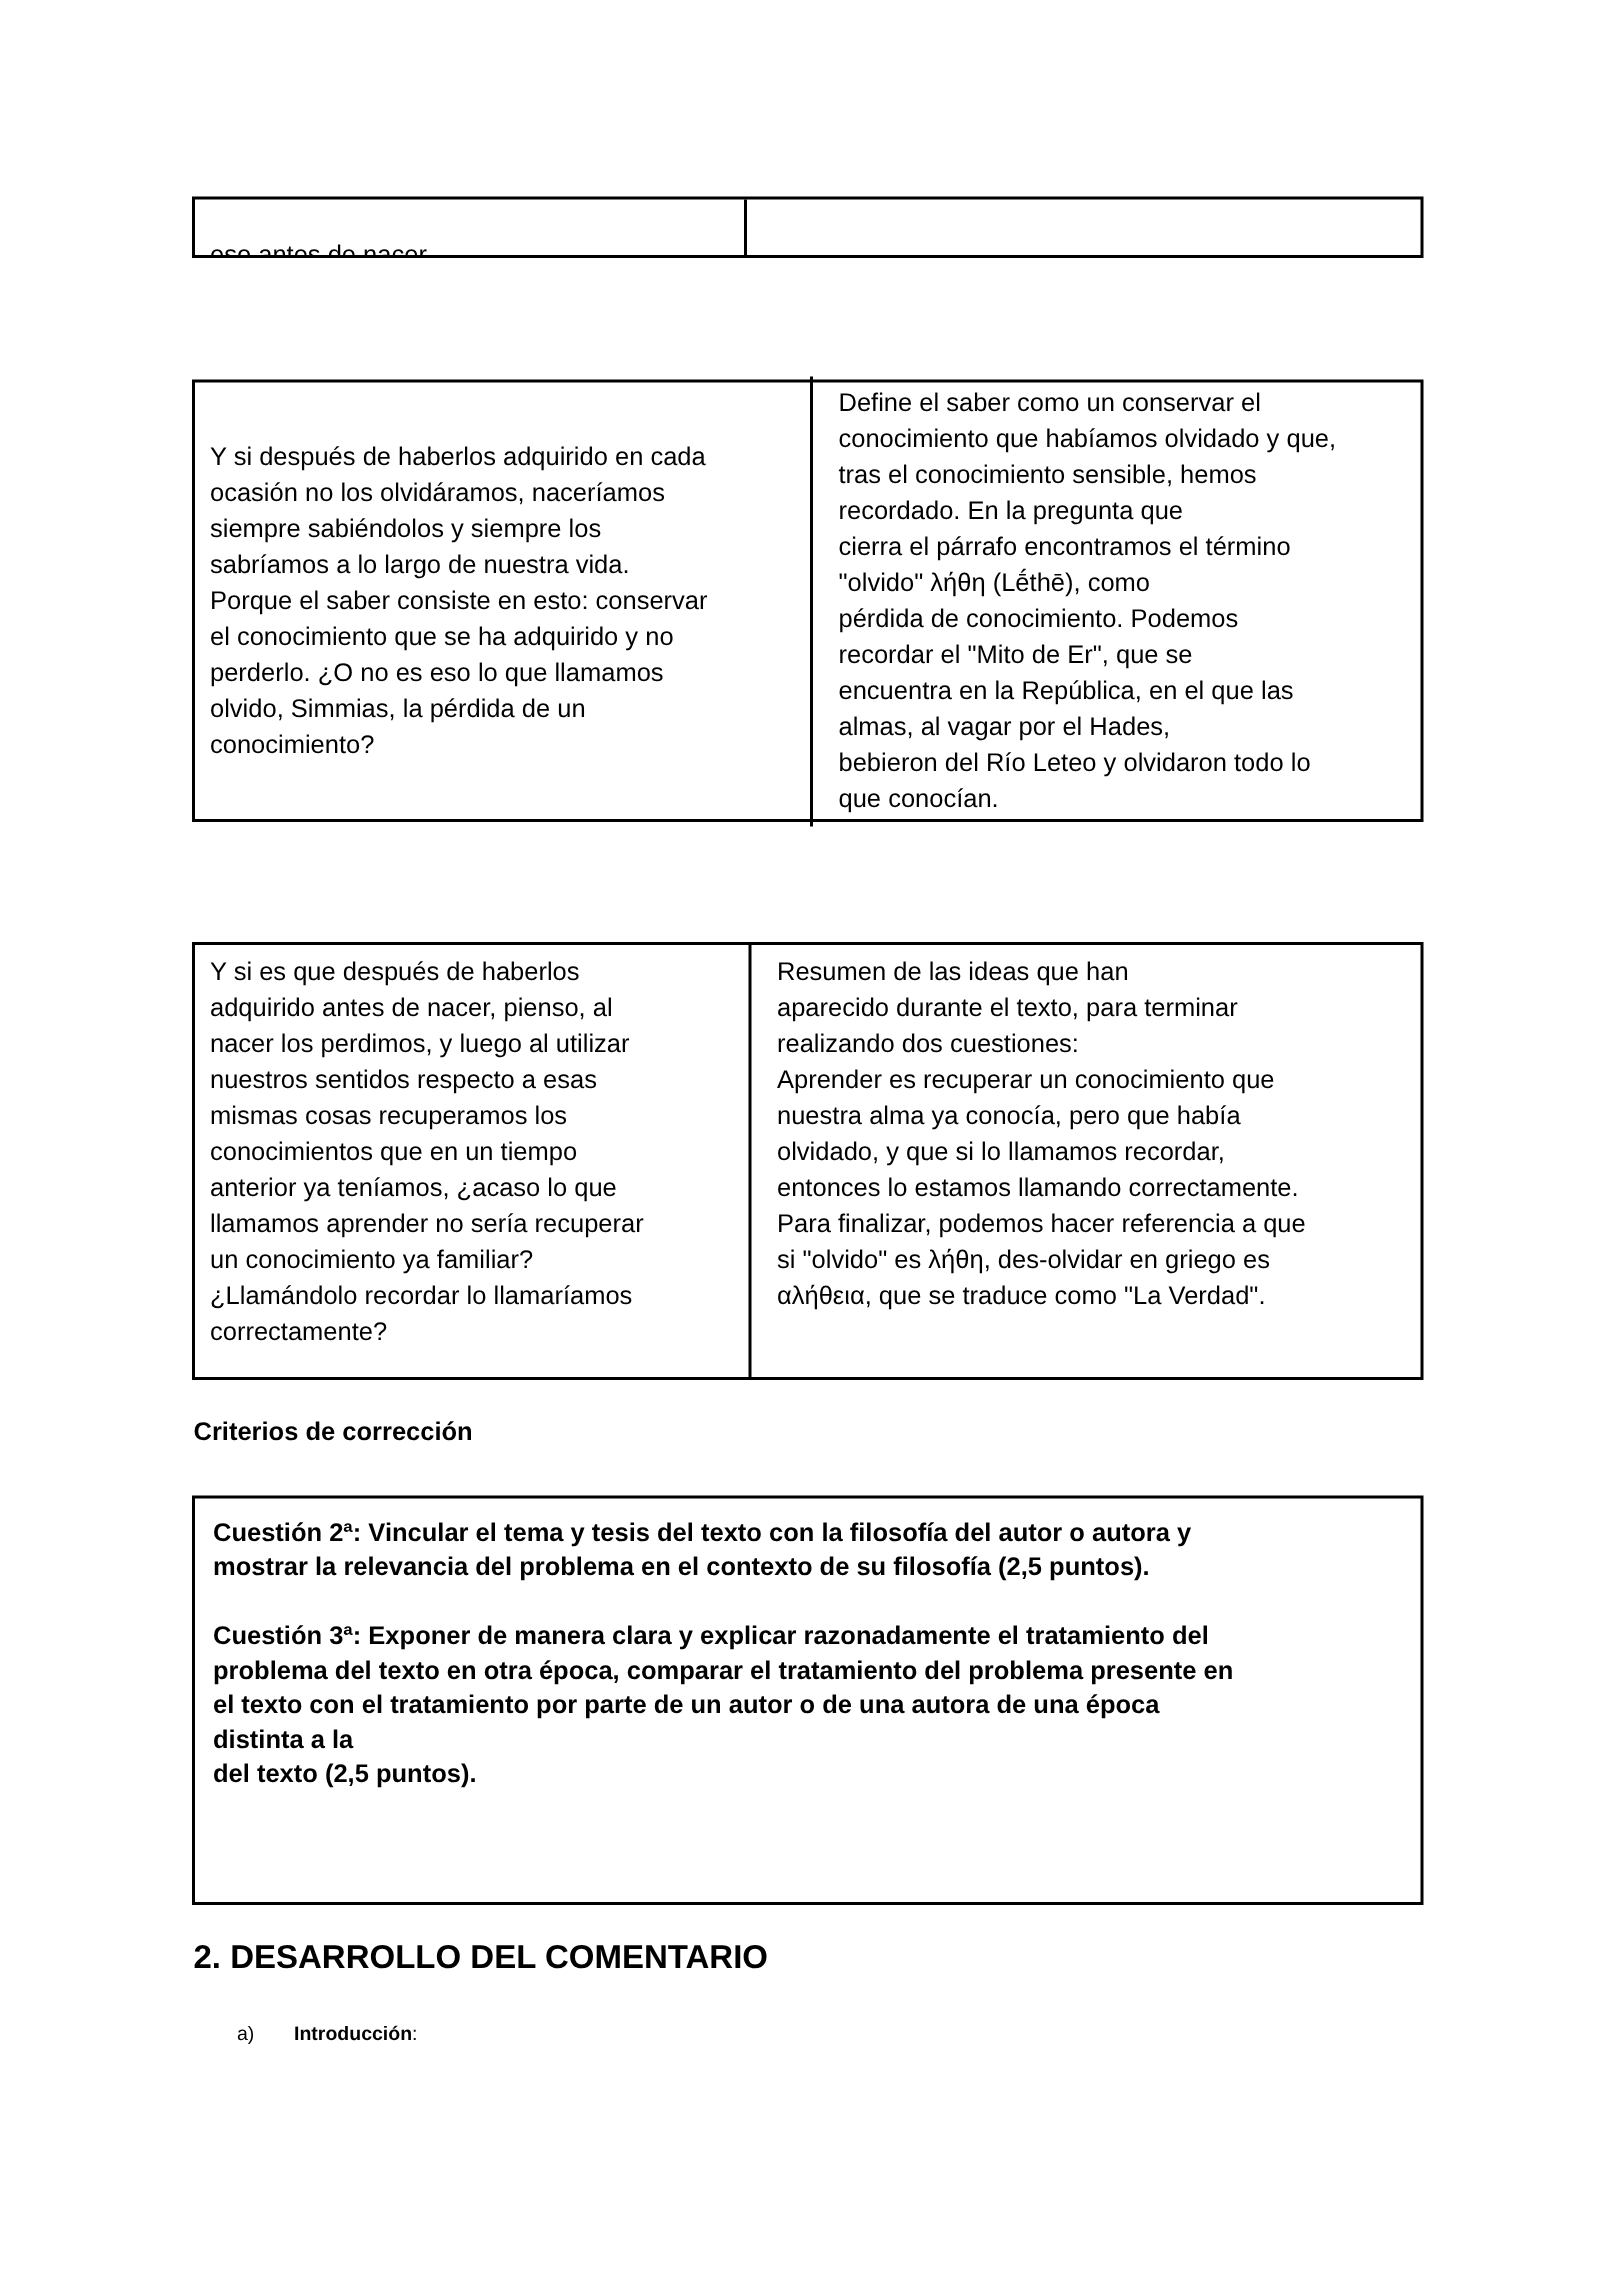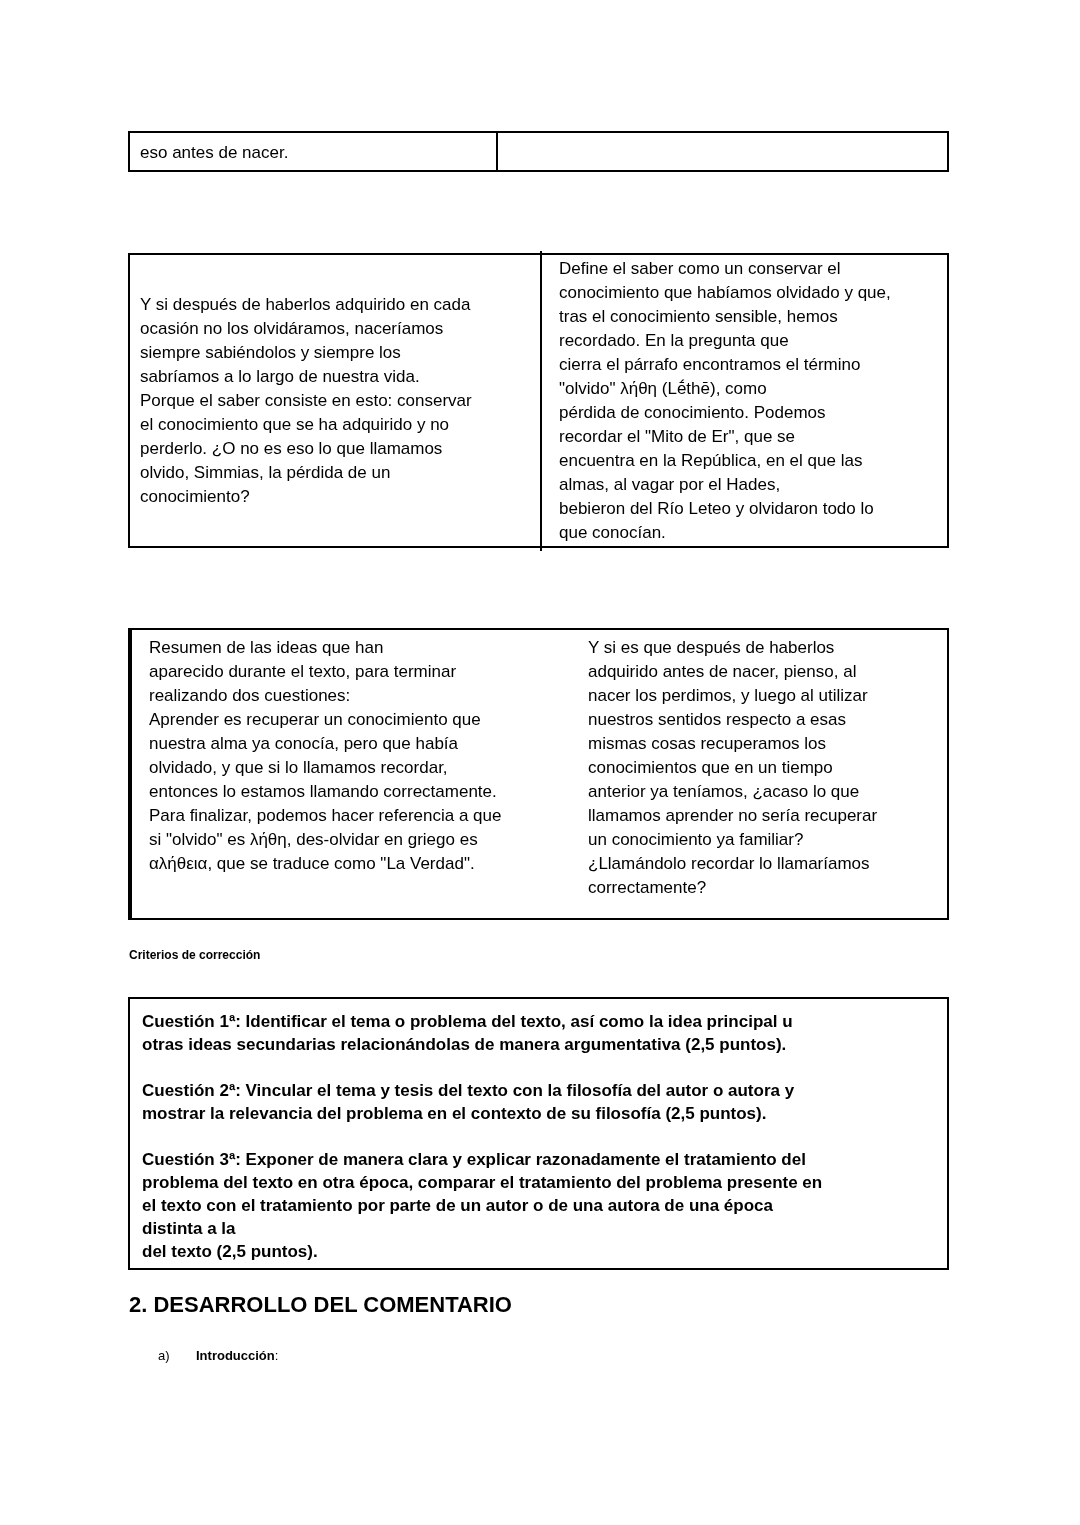--- a/index.html
+++ b/index.html
@@ -24,31 +24,31 @@
   .cell {
     font-size: 17px;
     line-height: 24px;
     padding: 6px 10px;
     white-space: pre-wrap;
     overflow: hidden;
   }
   .cell.right { border-left: 2px solid #000000; flex: 1; padding-left: 17px; }
   
   .t1 { top: 131px; height: 41px; }
-  .t1 .left { width: 366px; padding-top: 8px; }
+  .t1 .left { width: 366px; padding-top: 25px; }
   
   .t2 { top: 253px; height: 295px; align-items: center; }
   .t2 .left { width: 410px; }
   
   .t3 { top: 628px; height: 292px; }
   .t3 .left { width: 369px; }
   .heading-bold {
     position: absolute;
     left: 129px;
-    font-size: 12px;
+    font-size: 17px;
     font-weight: bold;
     line-height: 24px;
     white-space: pre;
   }
   .criterios-heading { top: 943px; }
   .box {
     position: absolute;
     left: 128px;
     top: 997px;
     width: 821px;
@@ -104,48 +104,46 @@
 "olvido" λήθη (Lḗthē), como
 pérdida de conocimiento. Podemos
 recordar el "Mito de Er", que se
 encuentra en la República, en el que las
 almas, al vagar por el Hades,
 bebieron del Río Leteo y olvidaron todo lo
 que conocían.</div>
   </div>
 
   <div class="tbl t3">
-    <div class="cell right">Resumen de las ideas que han
-aparecido durante el texto, para terminar
-realizando dos cuestiones:
-Aprender es recuperar un conocimiento que
-nuestra alma ya conocía, pero que había
-olvidado, y que si lo llamamos recordar,
-entonces lo estamos llamando correctamente.
-Para finalizar, podemos hacer referencia a que
-si "olvido" es λήθη, des-olvidar en griego es
-αλήθεια, que se traduce como "La Verdad".</div>
     <div class="cell left">Y si es que después de haberlos
 adquirido antes de nacer, pienso, al
 nacer los perdimos, y luego al utilizar
 nuestros sentidos respecto a esas
 mismas cosas recuperamos los
 conocimientos que en un tiempo
 anterior ya teníamos, ¿acaso lo que
 llamamos aprender no sería recuperar
 un conocimiento ya familiar?
 ¿Llamándolo recordar lo llamaríamos
 correctamente?</div>
+    <div class="cell right">Resumen de las ideas que han
+aparecido durante el texto, para terminar
+realizando dos cuestiones:
+Aprender es recuperar un conocimiento que
+nuestra alma ya conocía, pero que había
+olvidado, y que si lo llamamos recordar,
+entonces lo estamos llamando correctamente.
+Para finalizar, podemos hacer referencia a que
+si "olvido" es λήθη, des-olvidar en griego es
+αλήθεια, que se traduce como "La Verdad".</div>
   </div>
 
   <div class="heading-bold criterios-heading">Criterios de corrección</div>
 
   <div class="box">
-    <p>Cuestión 1ª: Identificar el tema o problema del texto, así como la idea principal u
-otras ideas secundarias relacionándolas de manera argumentativa (2,5 puntos).</p>
     <p>Cuestión 2ª: Vincular el tema y tesis del texto con la filosofía del autor o autora y
 mostrar la relevancia del problema en el contexto de su filosofía (2,5 puntos).</p>
     <p>Cuestión 3ª: Exponer de manera clara y explicar razonadamente el tratamiento del
 problema del texto en otra época, comparar el tratamiento del problema presente en
 el texto con el tratamiento por parte de un autor o de una autora de una época
 distinta a la
 del texto (2,5 puntos).</p>
   </div>
 
   <div class="heading-bold desarrollo-heading">2. DESARROLLO DEL COMENTARIO</div>

